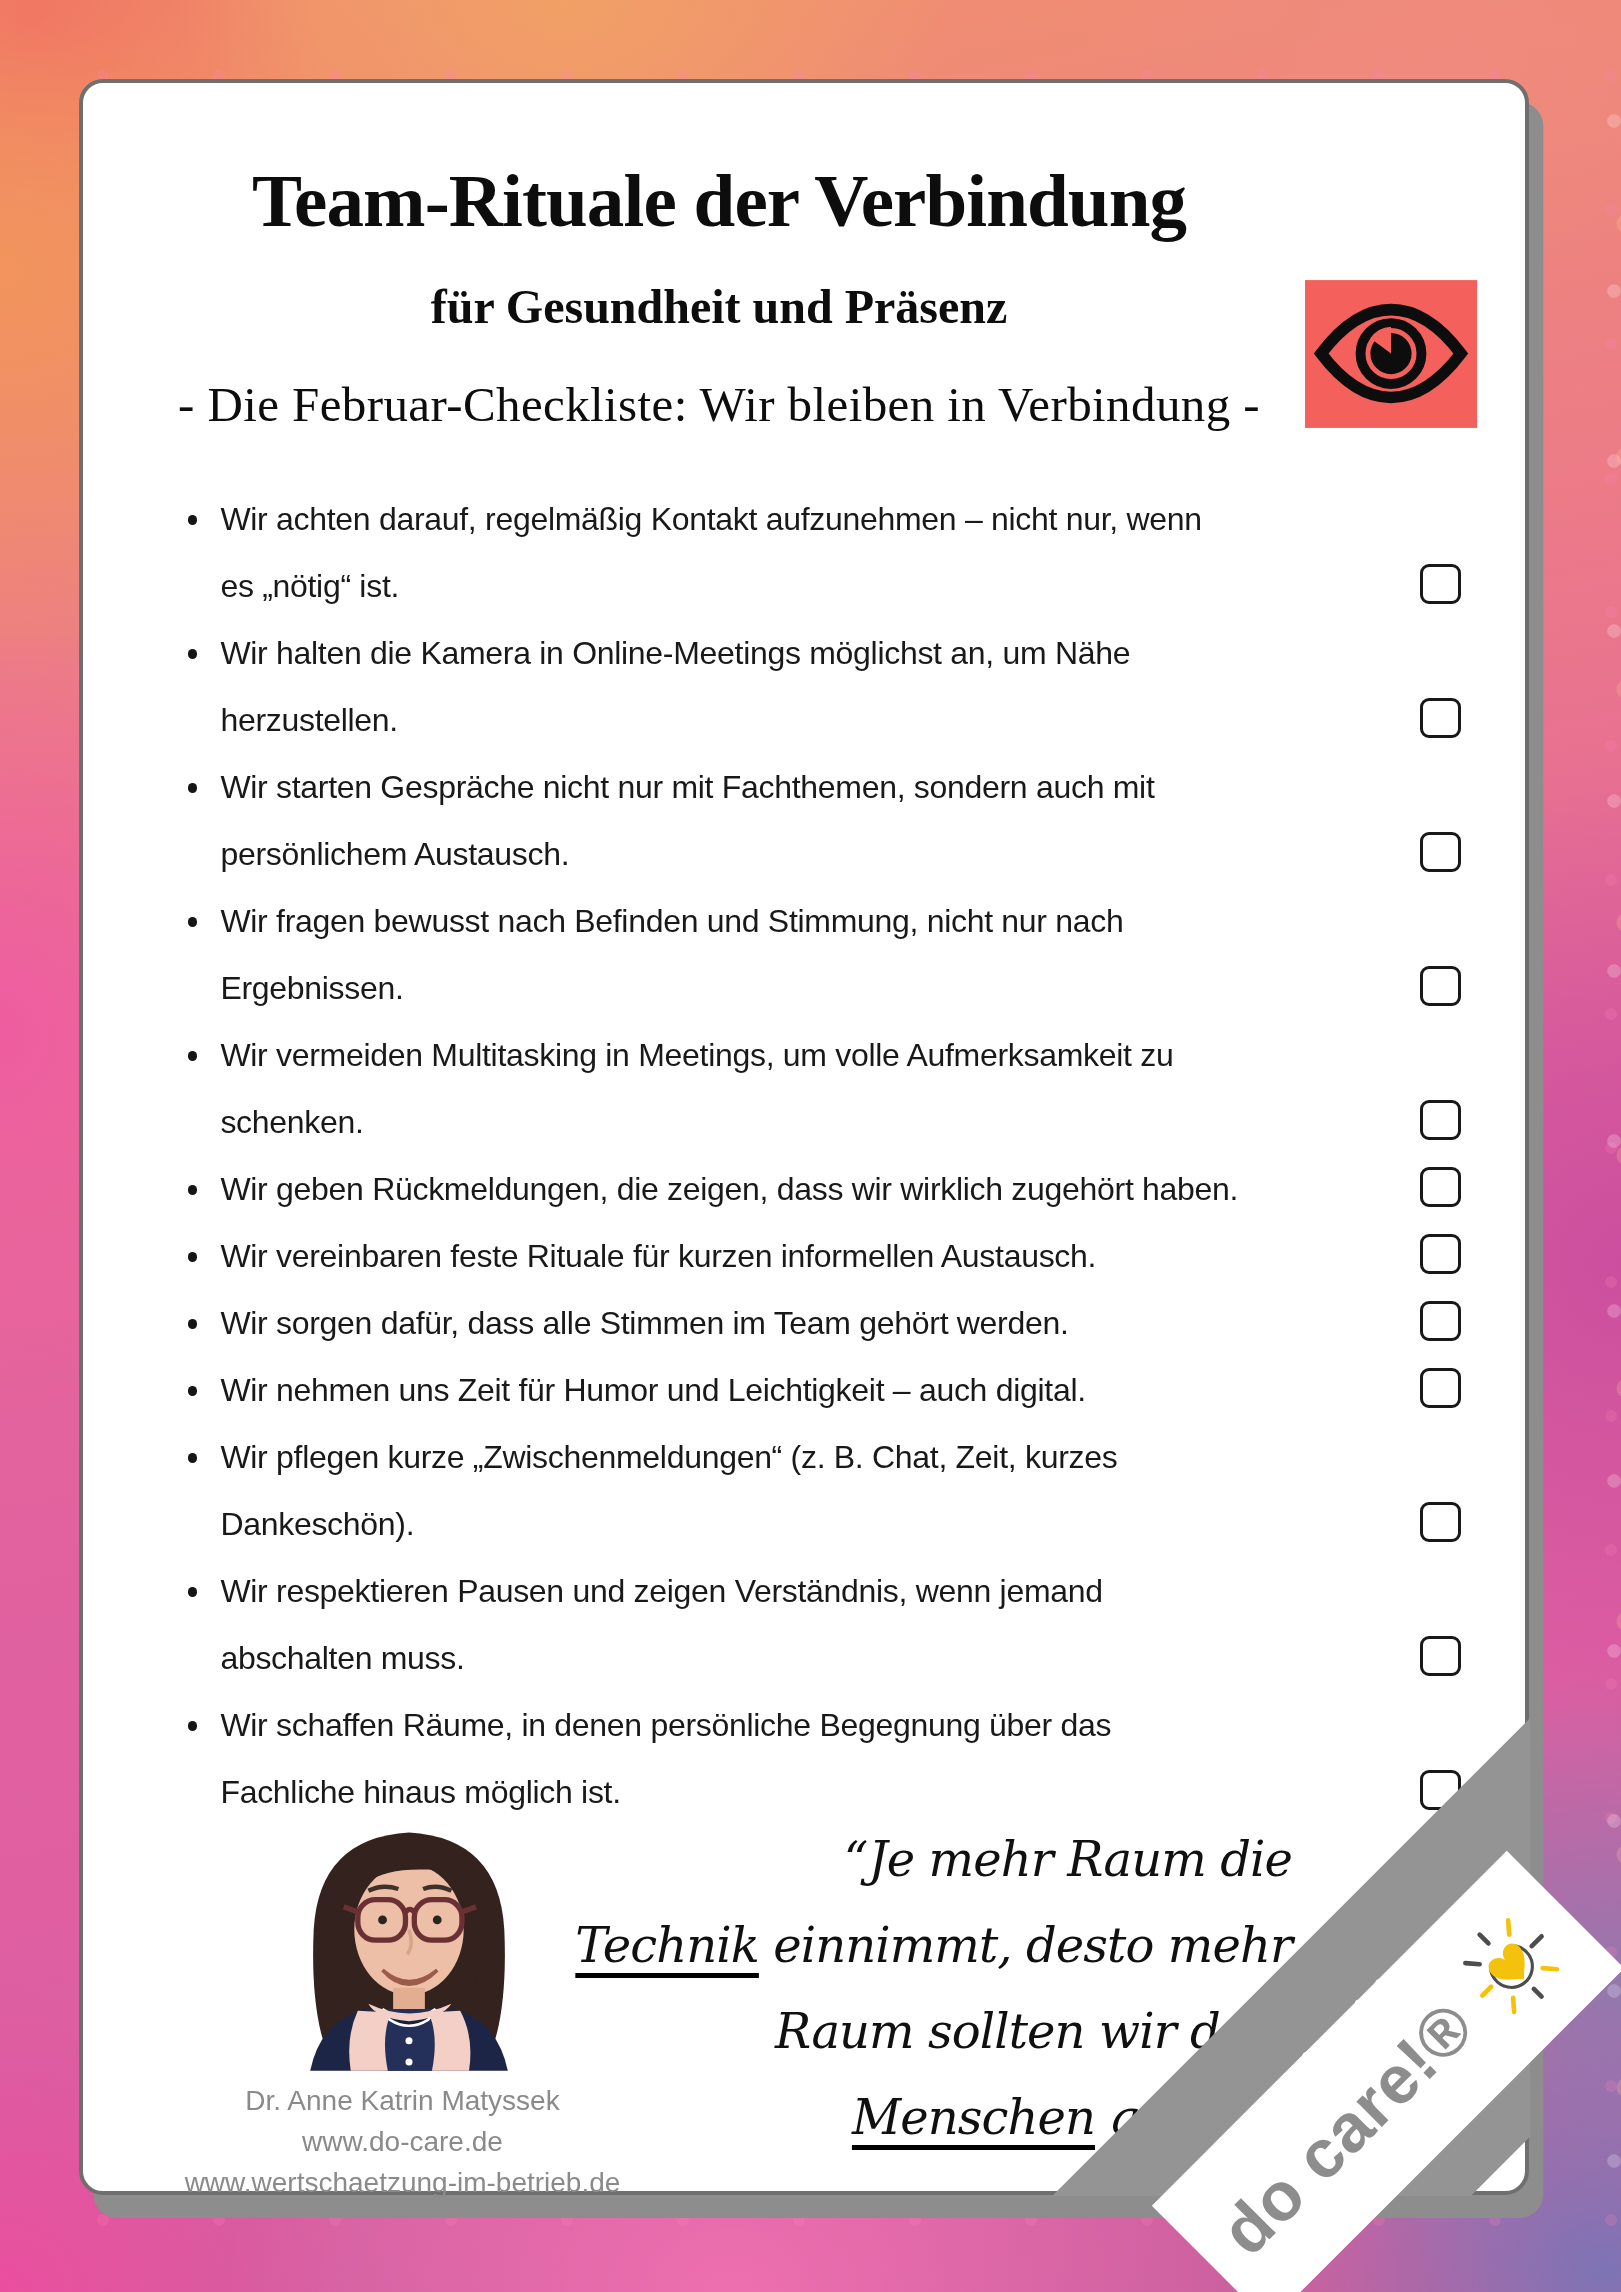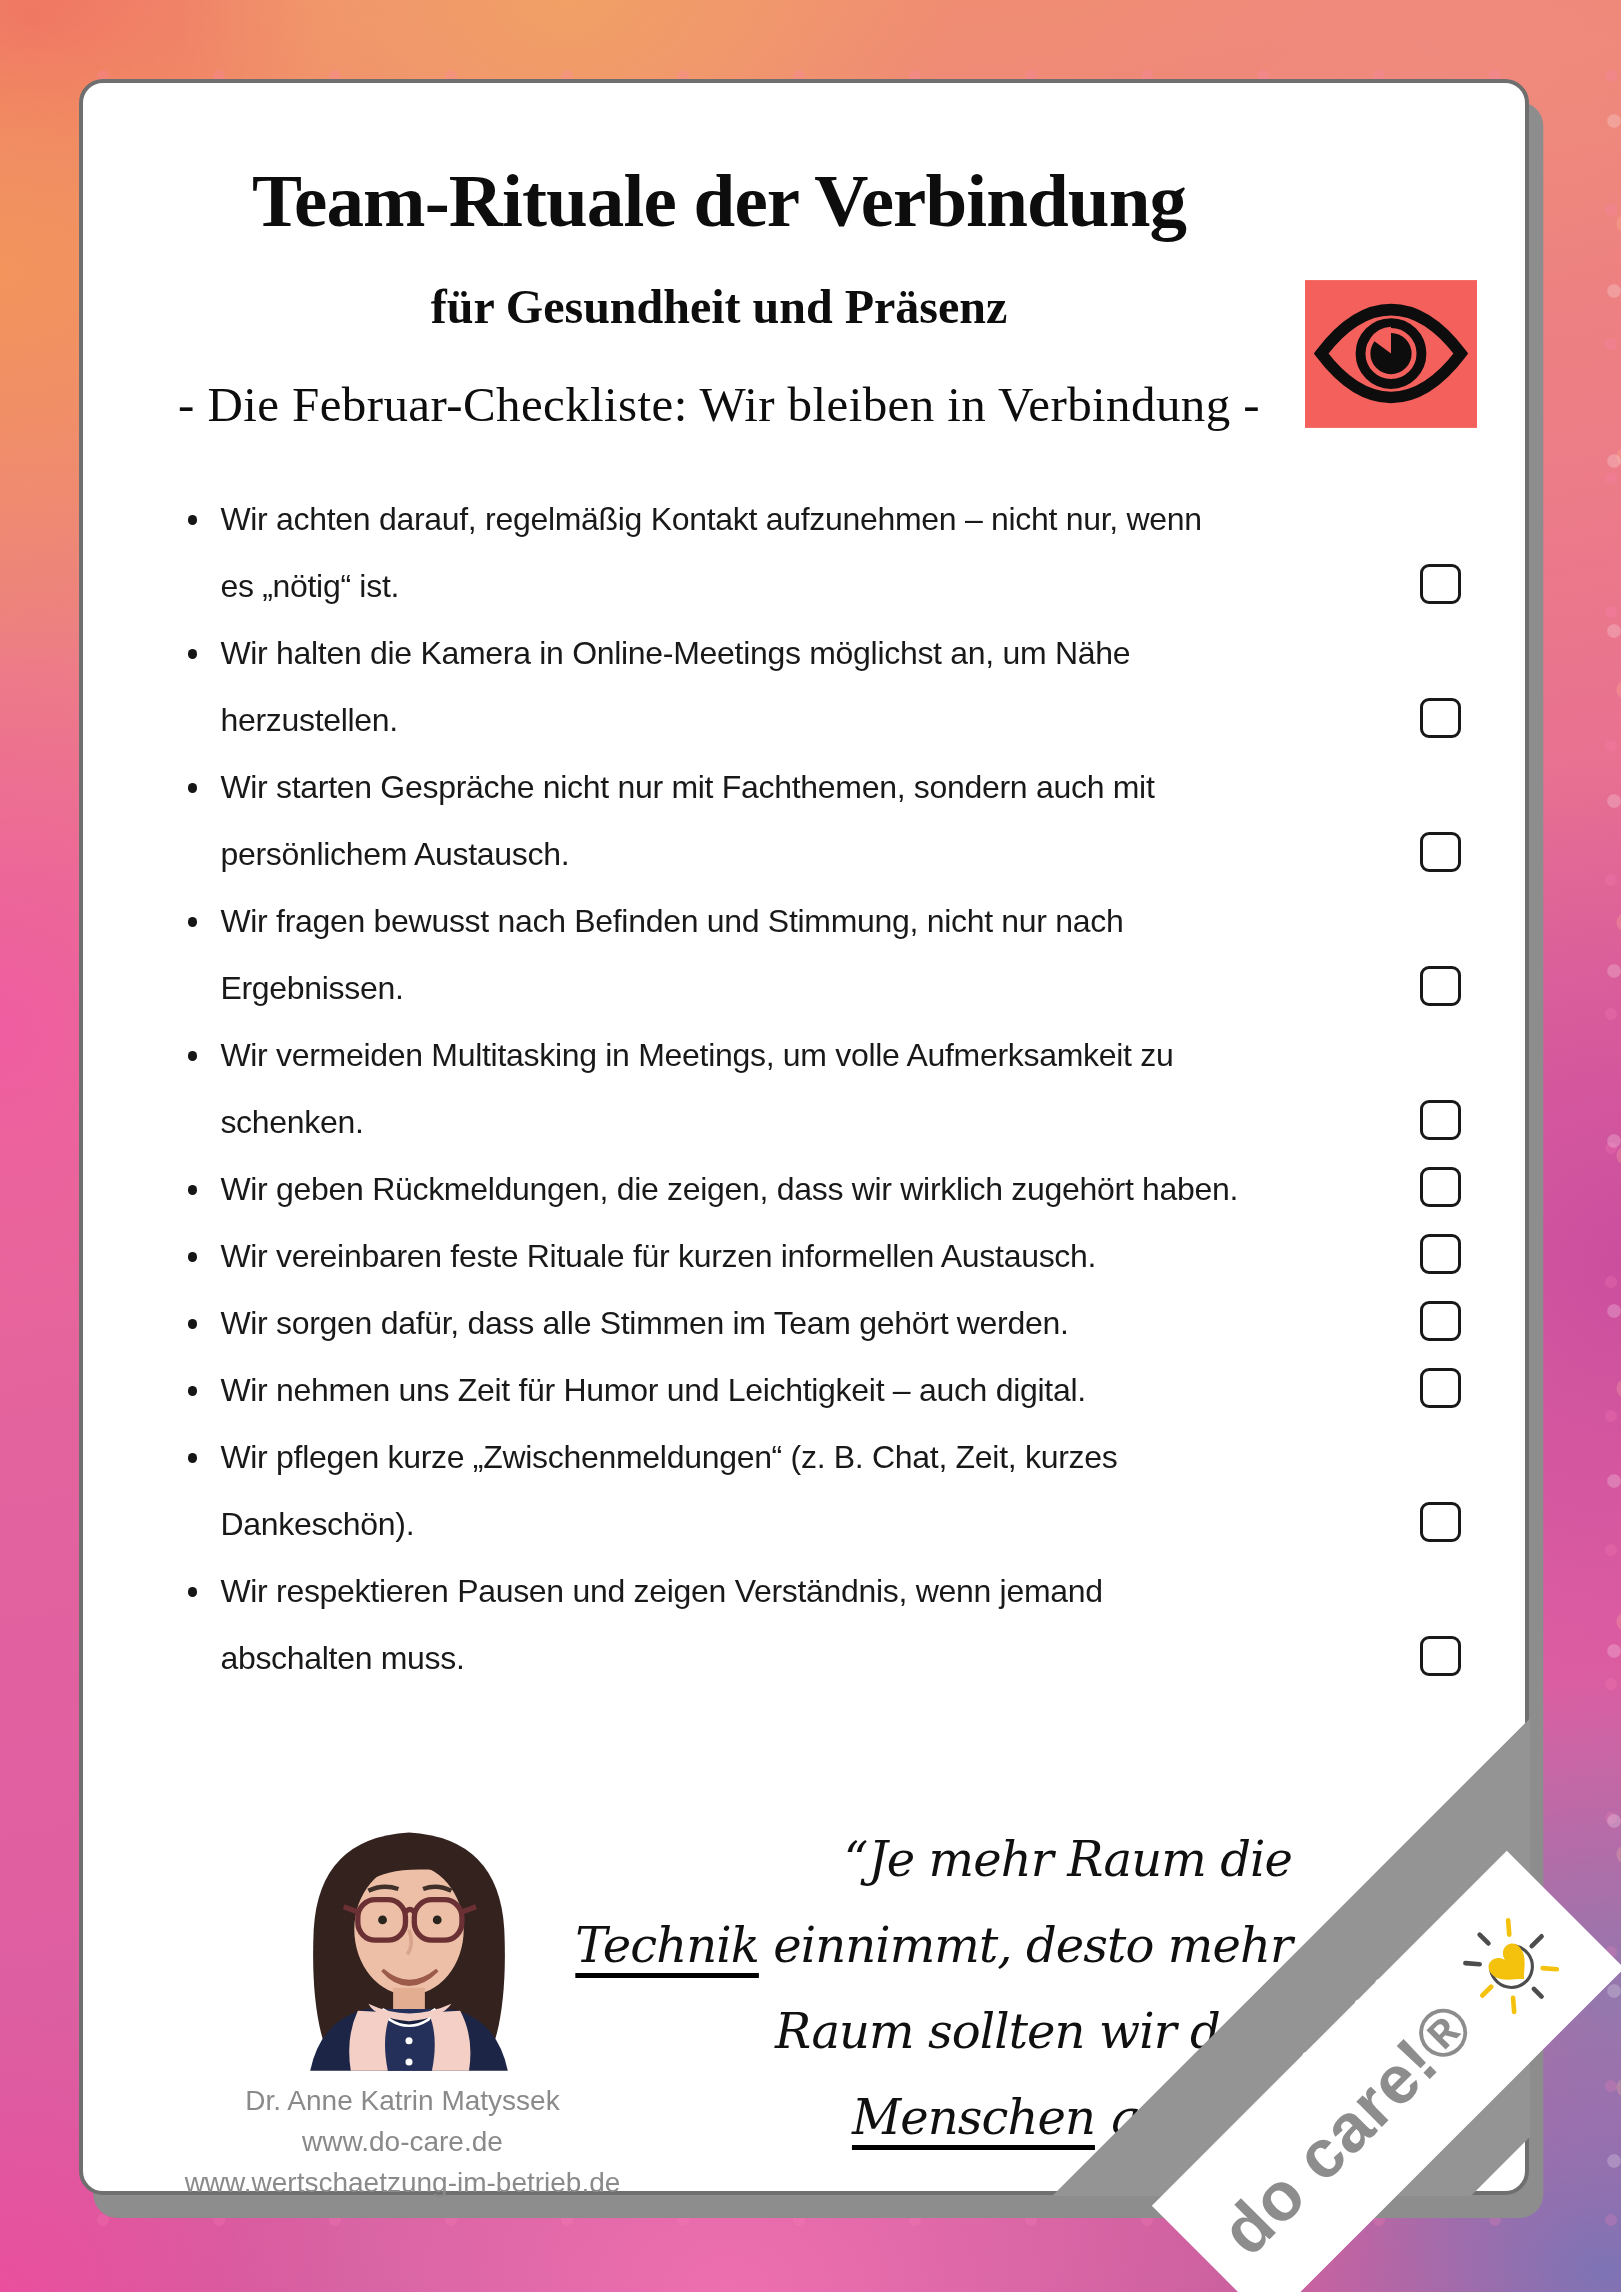--- a/index.html
+++ b/index.html
@@ -186,20 +186,26 @@
       <li class="row">
     <span class="bullet"></span>
     <p class="item-text">Wir pflegen kurze „Zwischenmeldungen“ (z. B. Chat, Zeit, kurzes
 Dankeschön).</p>
     <span class="box"></span>
   </li>
       <li class="row">
     <span class="bullet"></span>
     <p class="item-text">Wir respektieren Pausen und zeigen Verständnis, wenn jemand
 abschalten muss.</p>
+    <span class="box"></span>
+  </li>
+      <li class="row">
+    <span class="bullet"></span>
+    <p class="item-text">Wir schaffen Räume, in denen persönliche Begegnung über das
+Fachliche hinaus möglich ist.</p>
     <span class="box"></span>
   </li>
     </ul>
 
   <div class="portrait">
     <svg viewBox="0 0 340 310" width="300" height="278">
       <path d="M78,292 Q58,240 62,150 Q68,46 170,40 Q272,46 278,150 Q282,240 262,292 Z" fill="#33221e"></path>
       <ellipse cx="170" cy="150" rx="62" ry="74" fill="#ecbfa6"></ellipse>
       <path d="M94,130 Q104,56 178,54 Q252,58 248,118 Q238,84 192,82 Q144,80 124,96 Q102,106 94,130 Z" fill="#33221e"></path>
       <path d="M94,130 Q86,180 96,210 Q76,170 80,128 Z" fill="#33221e"></path>

